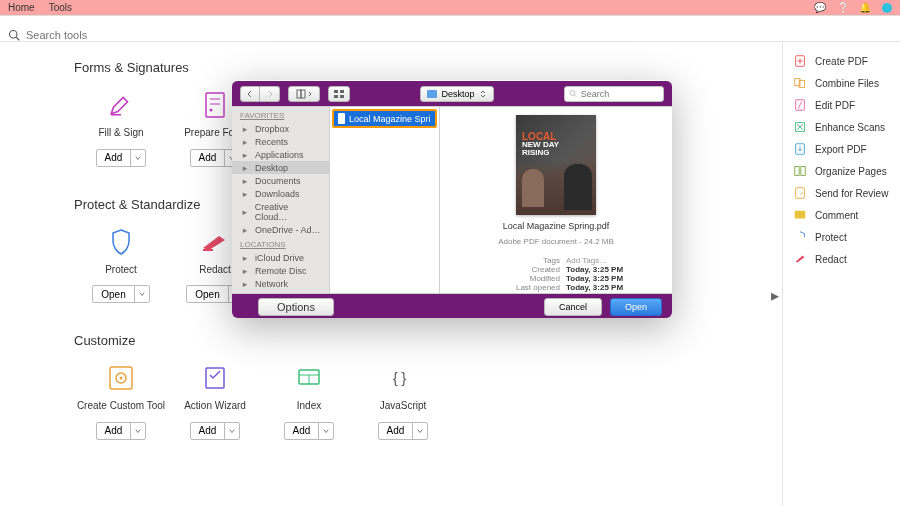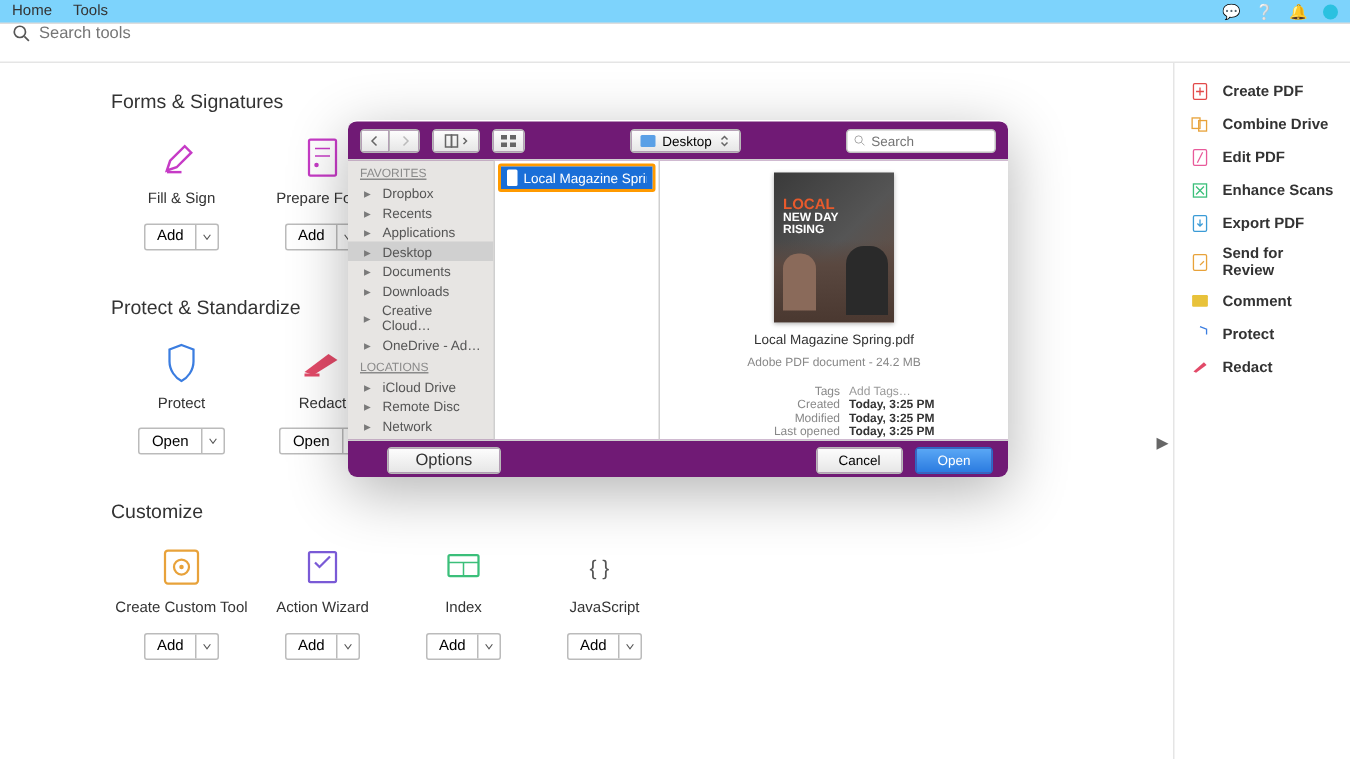--- a/index.html
+++ b/index.html
@@ -1,49 +1,49 @@
 <!DOCTYPE html>
 <html><head>
 <meta charset="utf-8">
 <style>
 * { margin: 0; padding: 0; box-sizing: border-box; font-family: -apple-system, "Segoe UI", Arial, sans-serif; }
 body { background: #fff; width: 900px; height: 506px; overflow: hidden; position: relative; }
 
 
-.topbar { height: 16px; background: #7dd3fc; display: flex; align-items: center; padding: 0 8px; font-size: 10px; color: #333; justify-content: space-between; border-bottom: 1px solid #ddd; }
+.topbar { height: 16px; background: #fca5a5; display: flex; align-items: center; padding: 0 8px; font-size: 10px; color: #333; justify-content: space-between; border-bottom: 1px solid #ddd; }
 .topbar .tabs { display: flex; gap: 14px; }
 .topbar .tab { cursor: pointer; }
 .topbar .tab.active { font-weight: 500; }
 .topbar .right { display: flex; gap: 10px; align-items: center; }
 .topbar .right span { color: #666; }
 .avatar { width: 10px; height: 10px; background: #2bc1e0; border-radius: 50%; }
 
 
-.searchbar { height: 26px; display: flex; align-items: flex-start; padding: 0 8px; gap: 6px; border-bottom: 1px solid #e5e5e5; }
+.searchbar { height: 26px; display: flex; align-items: flex-end; padding: 0 8px; gap: 6px; border-bottom: 1px solid #e5e5e5; }
 .searchbar svg { width: 12px; height: 12px; color: #555; }
 .searchbar input { border: none; outline: none; font-size: 11px; color: #888; flex: 1; background: transparent; }
 
 
 .main { display: flex; height: calc(506px - 42px); }
 .content { flex: 1; padding: 18px 0 0 74px; overflow: hidden; }
 
 
 .section-title { font-size: 13px; color: #333; margin-bottom: 12px; }
 .tool-row { display: flex; gap: 0; margin-bottom: 30px; }
 .tool { width: 94px; text-align: center; }
 .tool .iconbox { height: 36px; display: flex; align-items: center; justify-content: center; margin-bottom: 4px; }
 .tool .label { font-size: 10px; color: #333; margin-bottom: 8px; line-height: 12px; }
 .btn-split { display: inline-flex; border: 1px solid #bbb; border-radius: 2px; font-size: 10px; height: 18px; }
 .btn-split .btn-main { padding: 0 8px; display: flex; align-items: center; border-right: 1px solid #bbb; cursor: pointer; }
 .btn-split .btn-caret { width: 14px; display: flex; align-items: center; justify-content: center; cursor: pointer; }
 .btn-split .btn-caret svg { width: 6px; height: 6px; }
 
 
 .rsidebar { width: 118px; border-left: 1px solid #e5e5e5; padding: 8px 0; }
-.rsidebar .item { display: flex; align-items: center; gap: 8px; padding: 4px 10px; font-size: 10px; color: #333; cursor: pointer; font-weight: bold; }
+.rsidebar .item { display: flex; align-items: center; gap: 8px; padding: 4px 10px; font-size: 10px; color: #333; cursor: pointer; }
 .rsidebar .item svg { width: 14px; height: 14px; flex-shrink: 0; }
 .collapse-arrow { position: absolute; right: 120px; top: 290px; width: 10px; height: 10px; display: flex; align-items: center; justify-content: center; cursor:pointer; color:#666;}
 
 
 .dialog-overlay { position: absolute; top: 80px; left: 232px; width: 440px; height: 238px; background: #701a75; border-radius: 6px; box-shadow: 0 10px 40px rgba(0,0,0,.3); overflow: hidden; border-top: 1px solid #fff; }
 .dlg-top { height: 26px; display: flex; align-items: center; gap: 8px; padding: 0 8px; border-bottom: 1px solid #cfcfcf; }
 .nav-group { display:flex; }
 .nav-btn { width: 20px; height: 16px; background: linear-gradient(#fdfdfd,#e6e6e6); border: 1px solid #b8b8b8; display:flex; align-items:center; justify-content:center; }
 .nav-btn:first-child { border-radius: 3px 0 0 3px; }
 .nav-btn:last-child { border-radius: 0 3px 3px 0; border-left:none; }
@@ -280,21 +280,21 @@
           <rect x="3" y="2" width="10" height="12" fill="none" stroke="#e24a4a" rx="1"></rect>
           <path d="M8 5v6M5 8h6" stroke="#e24a4a"></path>
         </svg>
         <span>Create PDF</span>
       </div>
       <div class="item">
         <svg viewBox="0 0 16 16">
           <rect x="2" y="3" width="6" height="8" fill="none" stroke="#e8a23a"></rect>
           <rect x="7" y="5" width="6" height="8" fill="none" stroke="#e8a23a"></rect>
         </svg>
-        <span>Combine Drive</span>
+        <span>Combine Files</span>
       </div>
       <div class="item">
         <svg viewBox="0 0 16 16">
           <rect x="3" y="2" width="10" height="12" fill="none" stroke="#e85a9a" rx="1"></rect>
           <path d="M6 12 L10 4" stroke="#e85a9a"></path>
         </svg>
         <span>Edit PDF</span>
       </div>
       <div class="item">
         <svg viewBox="0 0 16 16">
@@ -302,20 +302,27 @@
           <path d="M5 5l6 6M11 5l-6 6" stroke="#3bbf7a"></path>
         </svg>
         <span>Enhance Scans</span>
       </div>
       <div class="item">
         <svg viewBox="0 0 16 16">
           <rect x="3" y="2" width="10" height="12" fill="none" stroke="#3b9bd6" rx="1"></rect>
           <path d="M8 5v5M6 8l2 2 2-2" stroke="#3b9bd6" fill="none"></path>
         </svg>
         <span>Export PDF</span>
+      </div>
+      <div class="item">
+        <svg viewBox="0 0 16 16">
+          <rect x="2" y="3" width="5" height="10" fill="none" stroke="#7aa23a"></rect>
+          <rect x="9" y="3" width="5" height="10" fill="none" stroke="#7aa23a"></rect>
+        </svg>
+        <span>Organize Pages</span>
       </div>
       <div class="item">
         <svg viewBox="0 0 16 16">
           <rect x="3" y="2" width="10" height="12" fill="none" stroke="#e8a23a" rx="1"></rect>
           <path d="M8 10l3-3" stroke="#e8a23a"></path>
         </svg>
         <span>Send for Review</span>
       </div>
       <div class="item">
         <svg viewBox="0 0 16 16">

